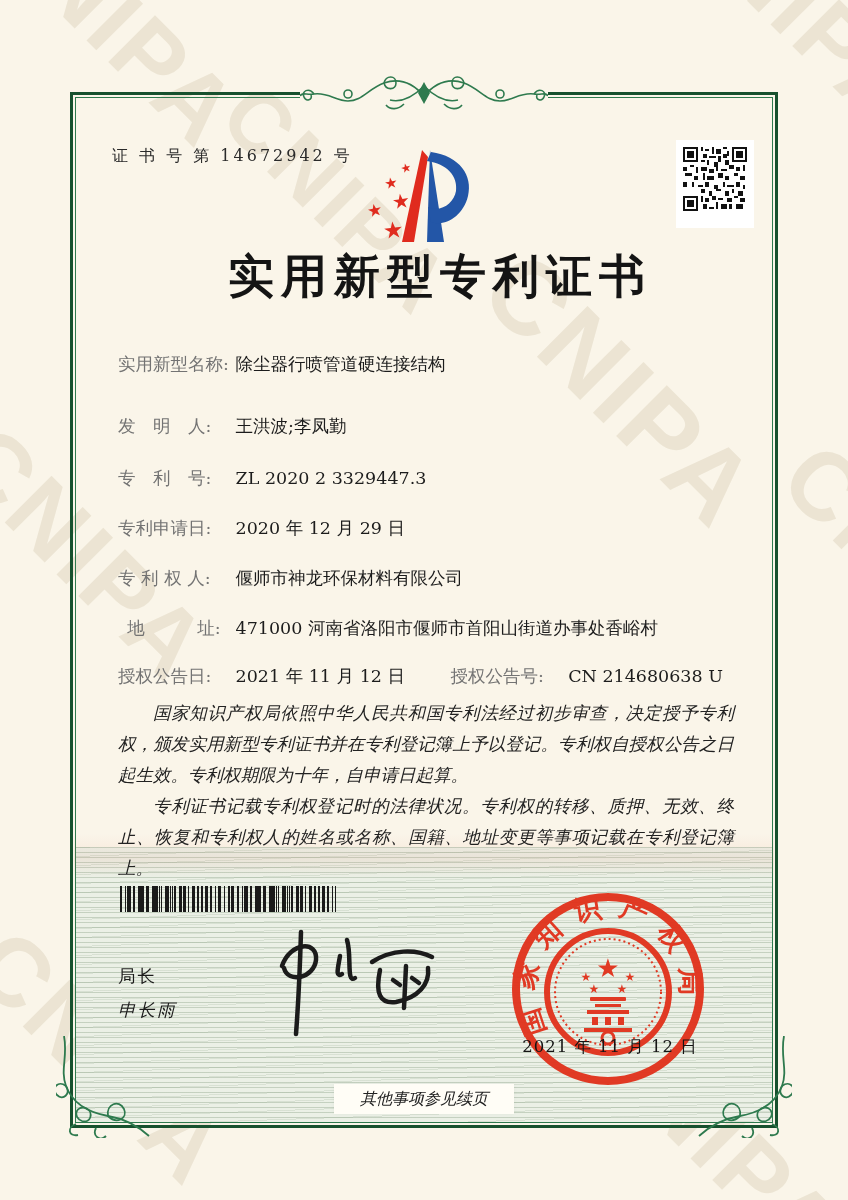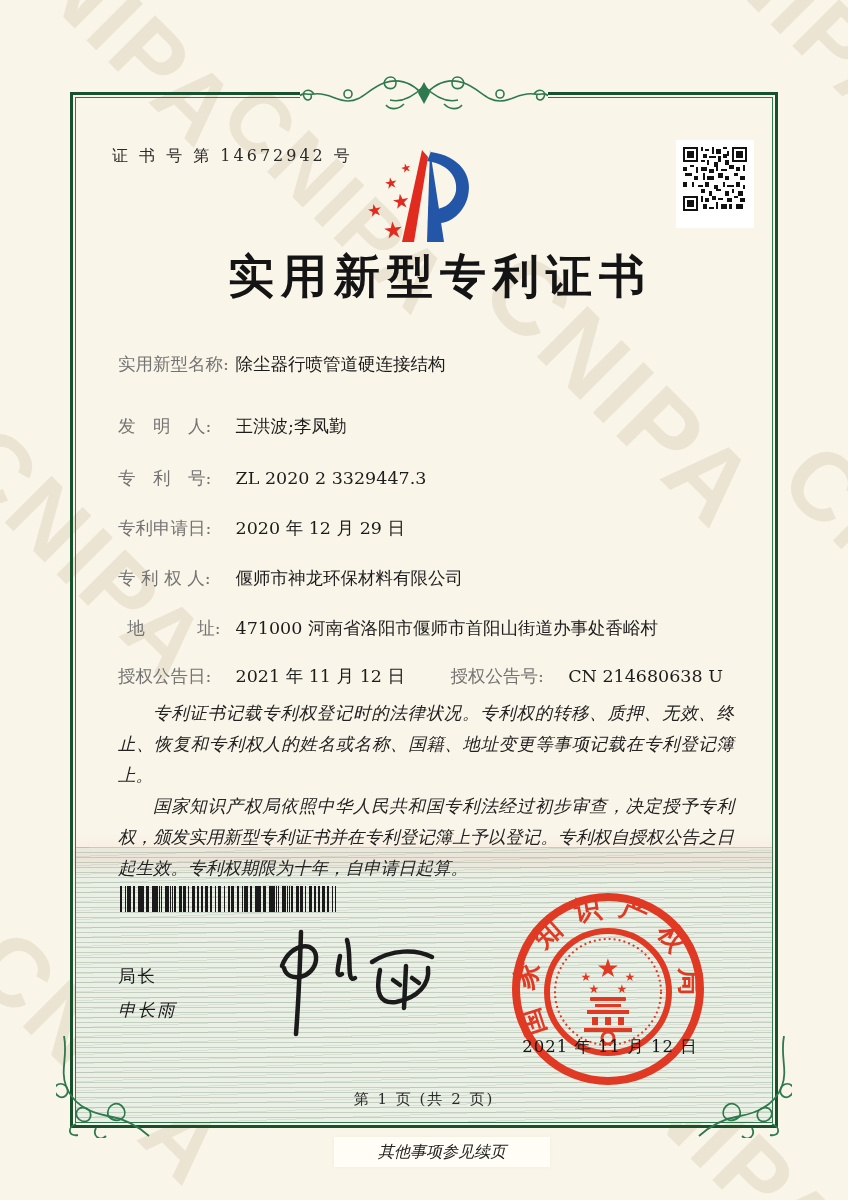--- a/index.html
+++ b/index.html
@@ -62,21 +62,21 @@
     font-family:"DejaVu Sans","Liberation Sans",sans-serif;}
   .sealdate{
     left:520px;top:1036px;width:180px;text-align:center;z-index:4;
     font-size:16.5px;letter-spacing:1px;color:#141414;
   }
   .pagefoot{
     left:0;top:1090px;width:848px;text-align:center;
     font-size:15px;letter-spacing:2px;color:#2a2a2a;
   }
   .notebox{
-    left:334px;top:1137px;width:216px;height:30px;background:#fffdf6;
+    left:334px;top:1084px;width:180px;height:30px;background:#fffdf6;
     display:flex;align-items:center;justify-content:center;
     font-size:16px;font-style:italic;color:#222;z-index:2;
     box-shadow:0 0 4px rgba(0,0,0,.04);
   }
   svg{display:block;}
 </style>
 </head>
 <body>
 
 <div class="wm" style="left:-44px;top:-36px;">CNIPA</div>
@@ -248,22 +248,22 @@
   <span class="f-value">471000 河南省洛阳市偃师市首阳山街道办事处香峪村</span>
 </div>
 <div class="abs field-row" style="top:664px;">
   <span class="f-label">授权公告日:</span>
   <span class="f-value">2021 年 11 月 12 日</span>
   <span class="f-label pair2">授权公告号:</span>
   <span class="f-value">CN 214680638 U</span>
 </div>
 
 <div class="abs bodytext">
+  <p>国家知识产权局依照中华人民共和国专利法经过初步审查，决定授予专利权，颁发实用新型专利证书并在专利登记簿上予以登记。专利权自授权公告之日起生效。专利权期限为十年，自申请日起算。</p>
   <p>专利证书记载专利权登记时的法律状况。专利权的转移、质押、无效、终止、恢复和专利权人的姓名或名称、国籍、地址变更等事项记载在专利登记簿上。</p>
-  <p>国家知识产权局依照中华人民共和国专利法经过初步审查，决定授予专利权，颁发实用新型专利证书并在专利登记簿上予以登记。专利权自授权公告之日起生效。专利权期限为十年，自申请日起算。</p>
 </div>
 
 <div class="abs barcode"></div>
 
 <div class="abs signer" style="top:964px;">局长</div>
 <div class="abs signer" style="top:998px;font-style:italic;">申长雨</div>
 
 <svg class="abs" style="left:252px;top:926px;" width="200" height="114" viewBox="0 0 200 114">
   <g stroke="#1b1b1b" fill="none" stroke-width="4.5" stroke-linecap="round" stroke-linejoin="round">
     <path d="M30,40 C38,16 66,14 64,34 C62,52 36,58 32,42"></path>

